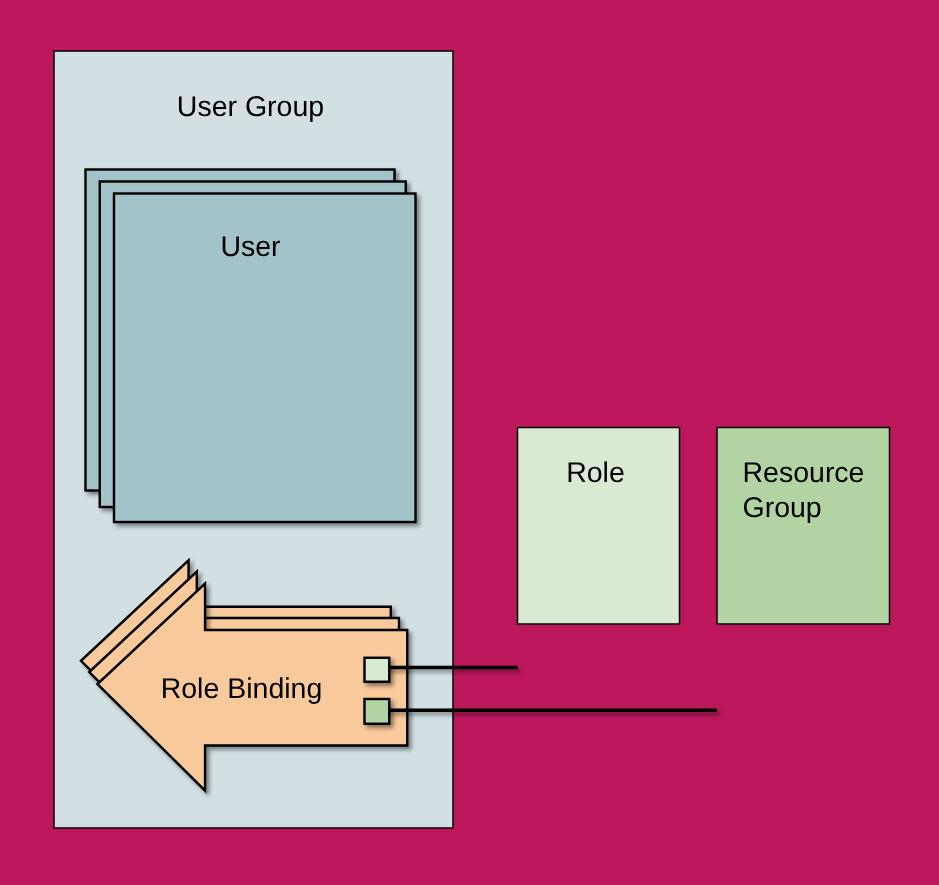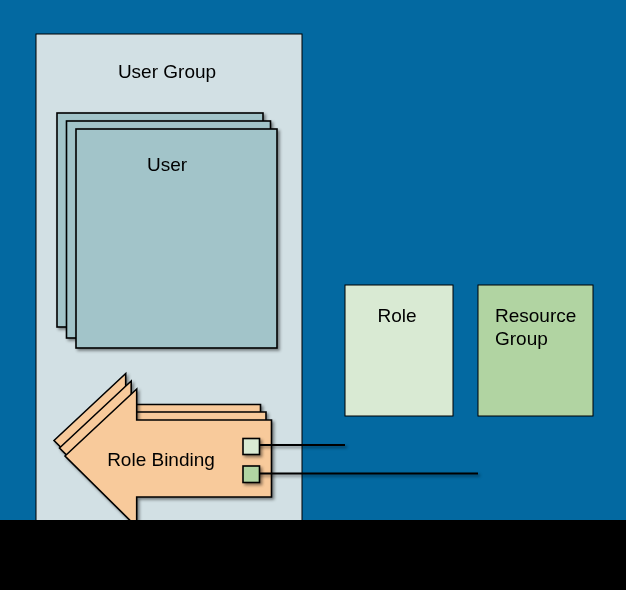--- a/index.html
+++ b/index.html
@@ -3,22 +3,22 @@
 <meta charset="utf-8">
 <style>
   html, body {
     margin: 0;
     padding: 0;
     background: #000000;
   }
   .stage {
     position: relative;
     width: 626px;
-    height: 520px;
-    background: #0369a1;
+    height: 590px;
+    background: #be185d;
     overflow: hidden;
   }
   svg { display: block; }
   .lbl {
     font-family: "Liberation Sans", sans-serif;
     font-size: 19px;
     fill: #000000;
   }
   .outlined {
     stroke: #000000;

